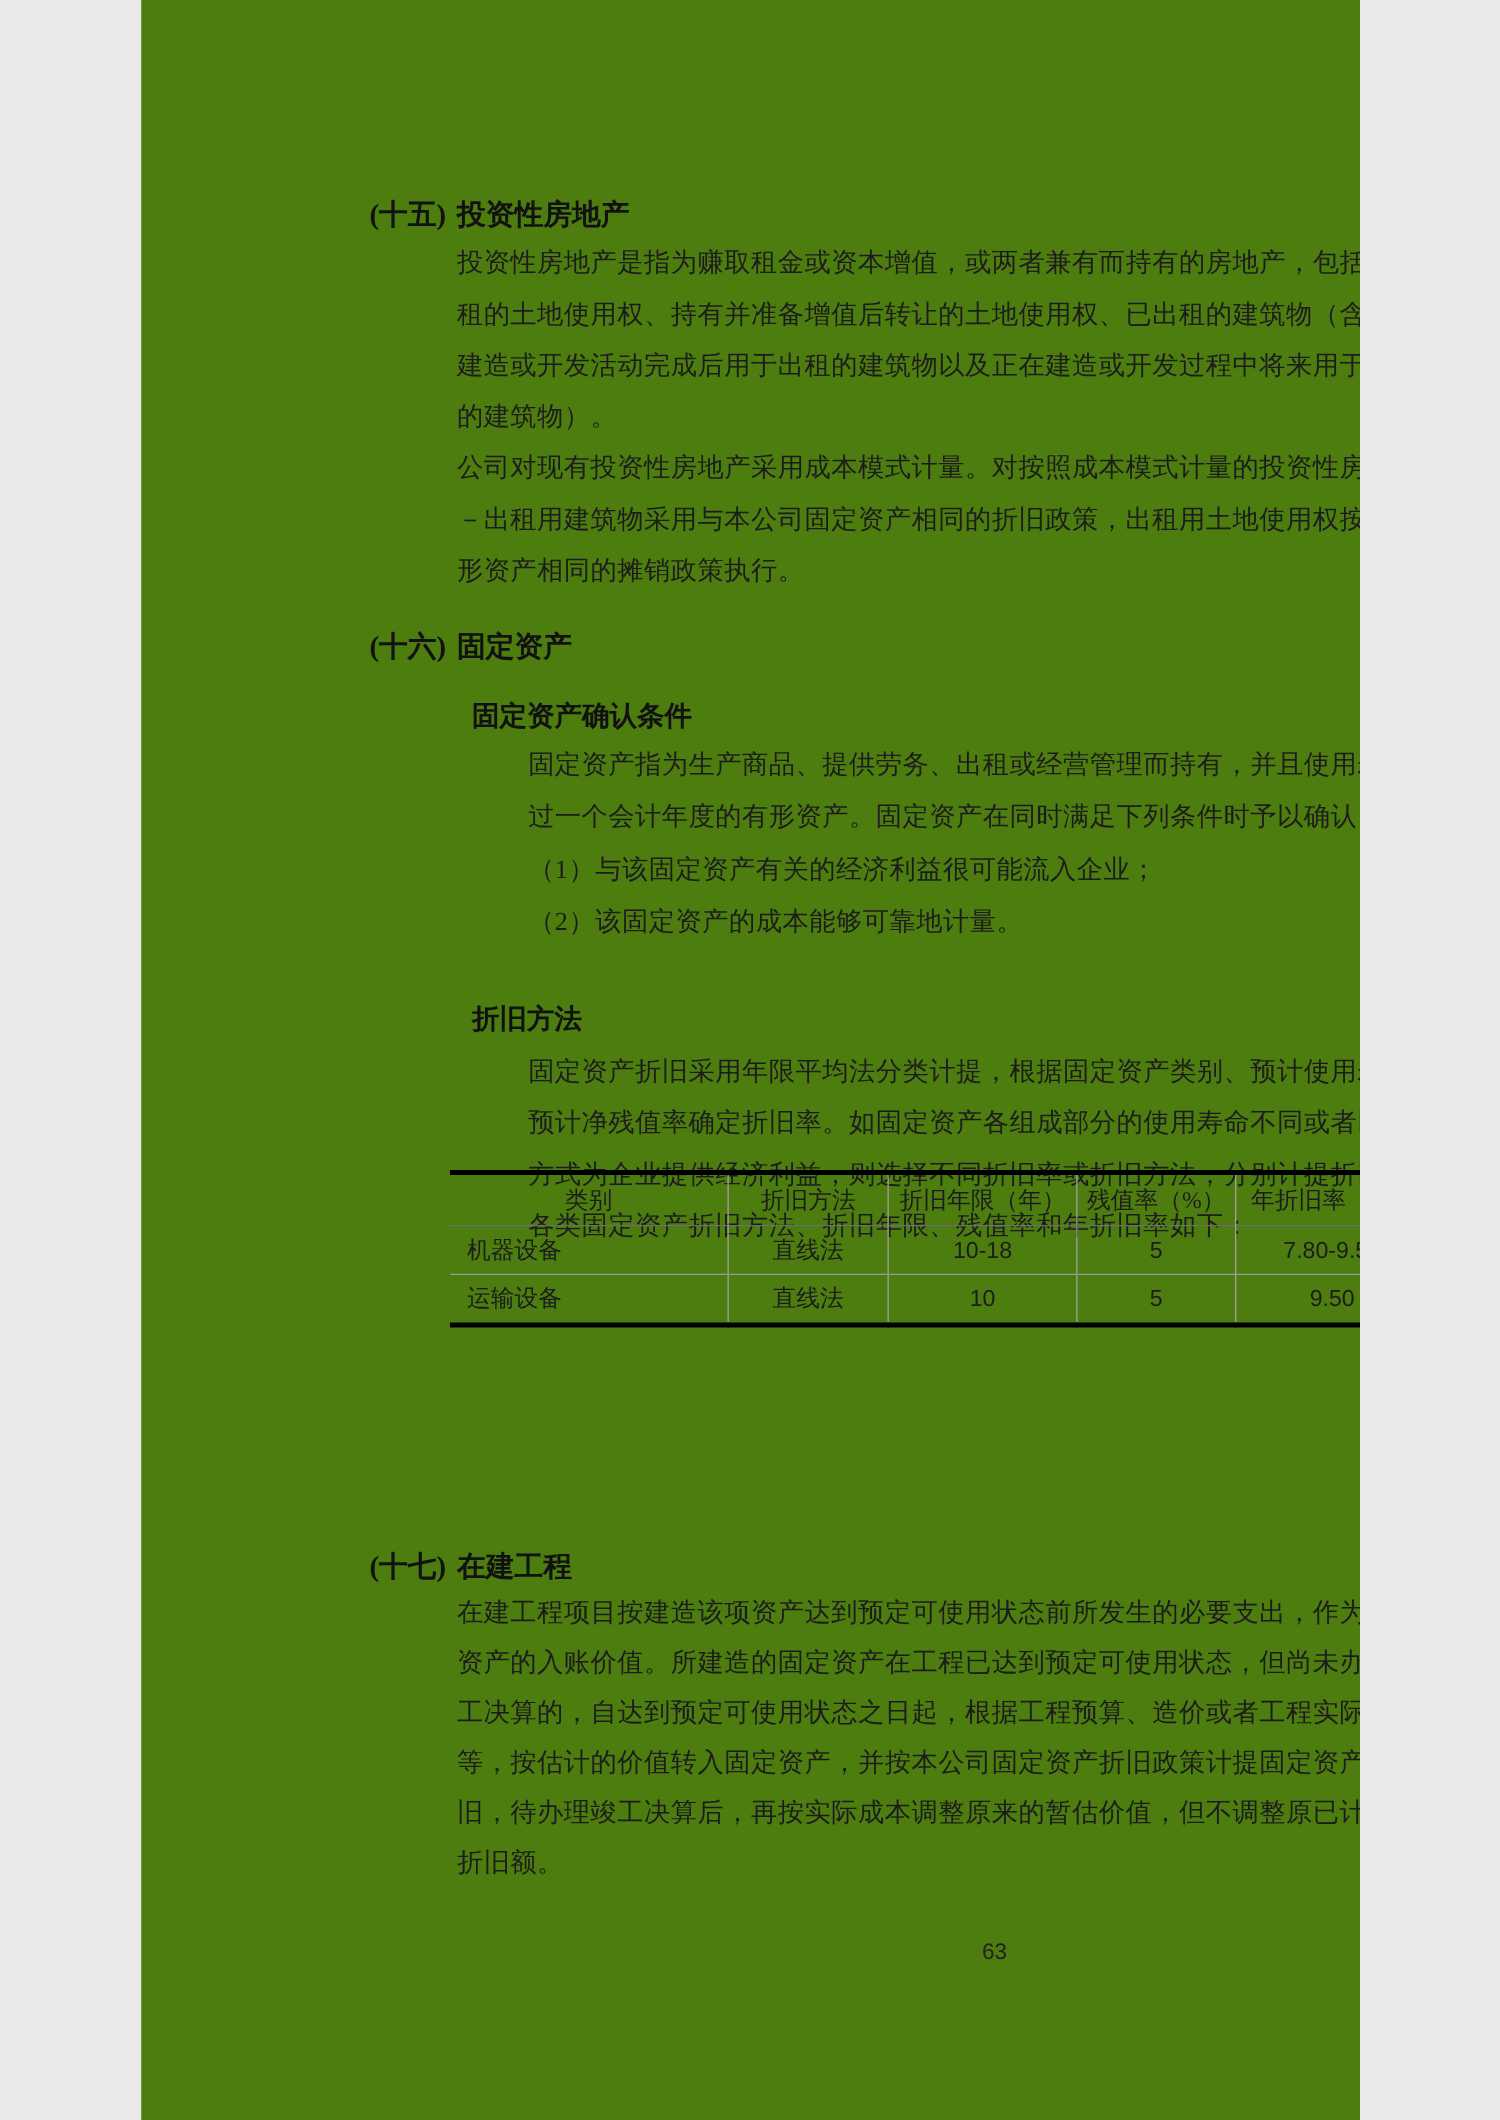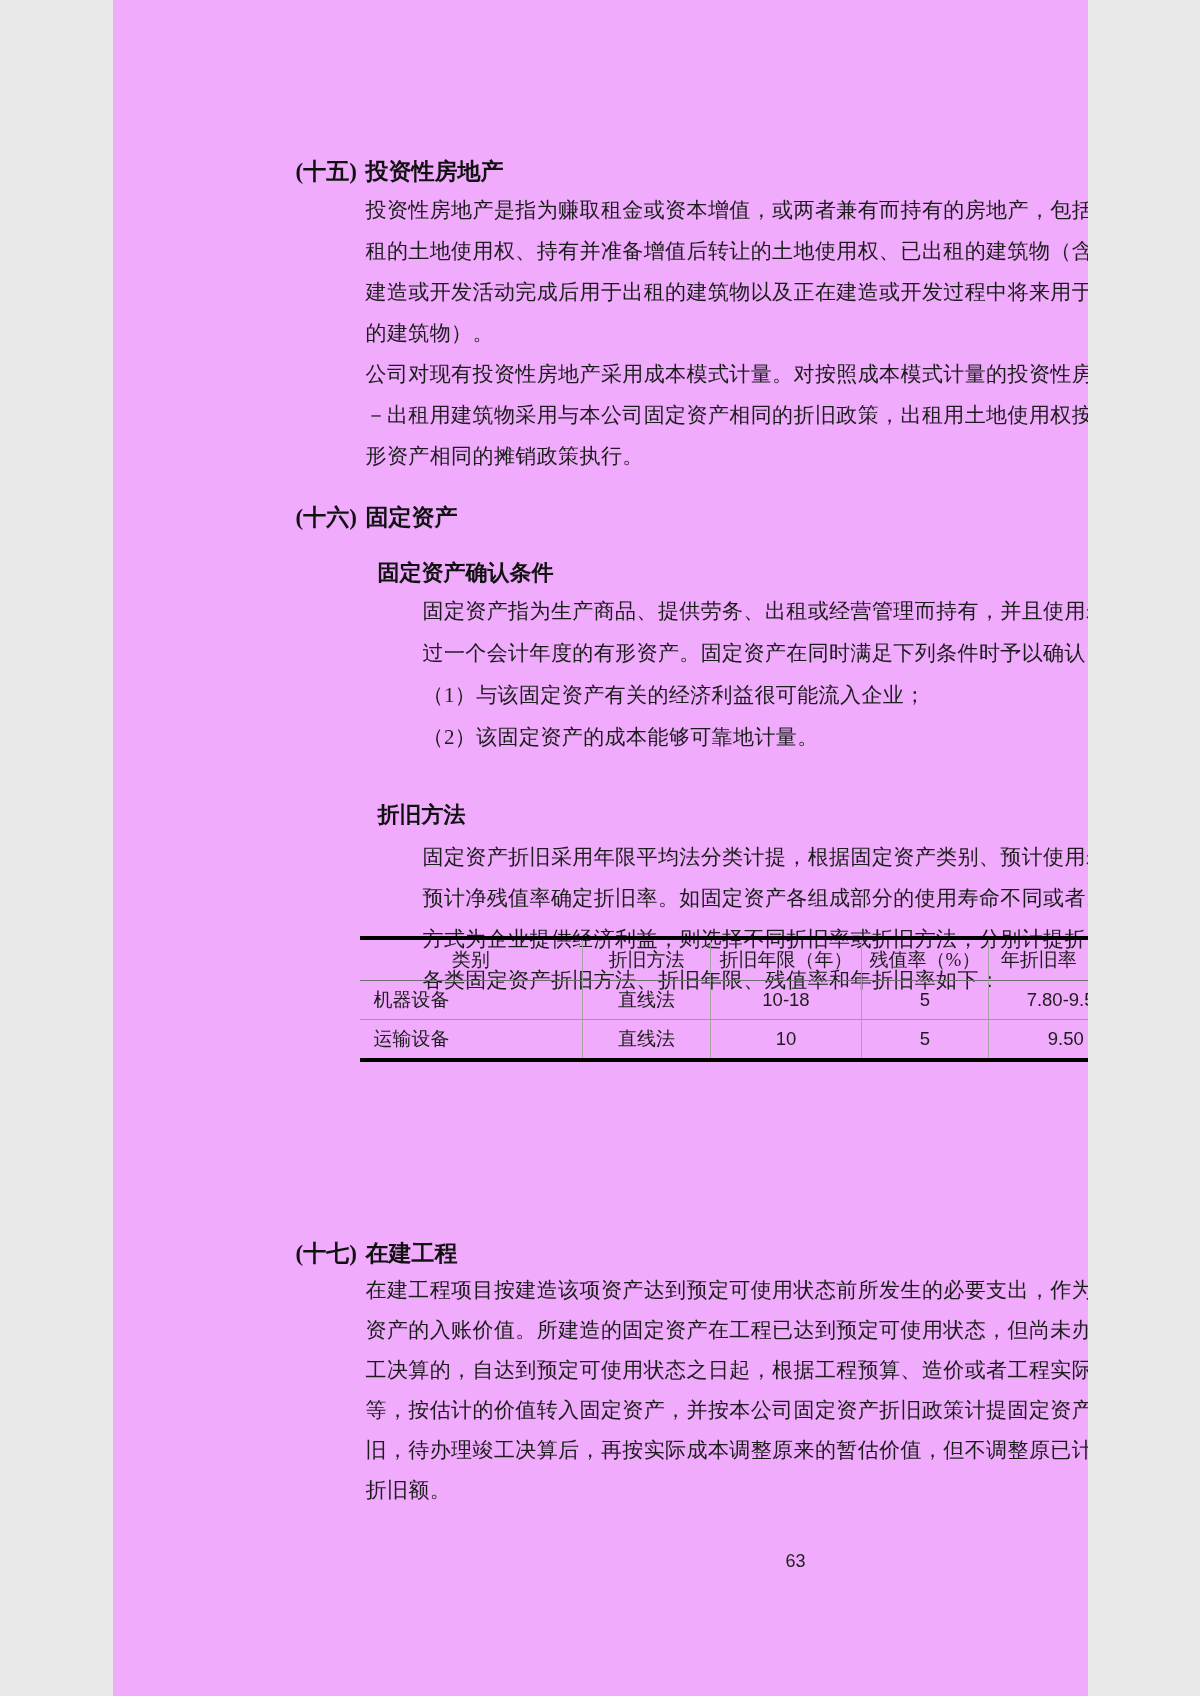--- a/index.html
+++ b/index.html
@@ -5,21 +5,21 @@
   html, body { margin: 0; padding: 0; }
   body {
     background: #e9e9e9;
     font-family: "Liberation Serif", "DejaVu Serif", serif;
   }
   .page {
     position: relative;
     width: 975px;
     height: 1696px;
     margin: 0 auto;
-    background: #f0abfc;
+    background: #4d7c0f;
     color: #1c1c1c;
     overflow: hidden;
   }
   .sec-heading {
     position: absolute;
     left: 183px;
     font-family: "Liberation Sans", "DejaVu Sans", sans-serif;
     font-weight: 700;
     font-size: 23px;
     line-height: 30px;

